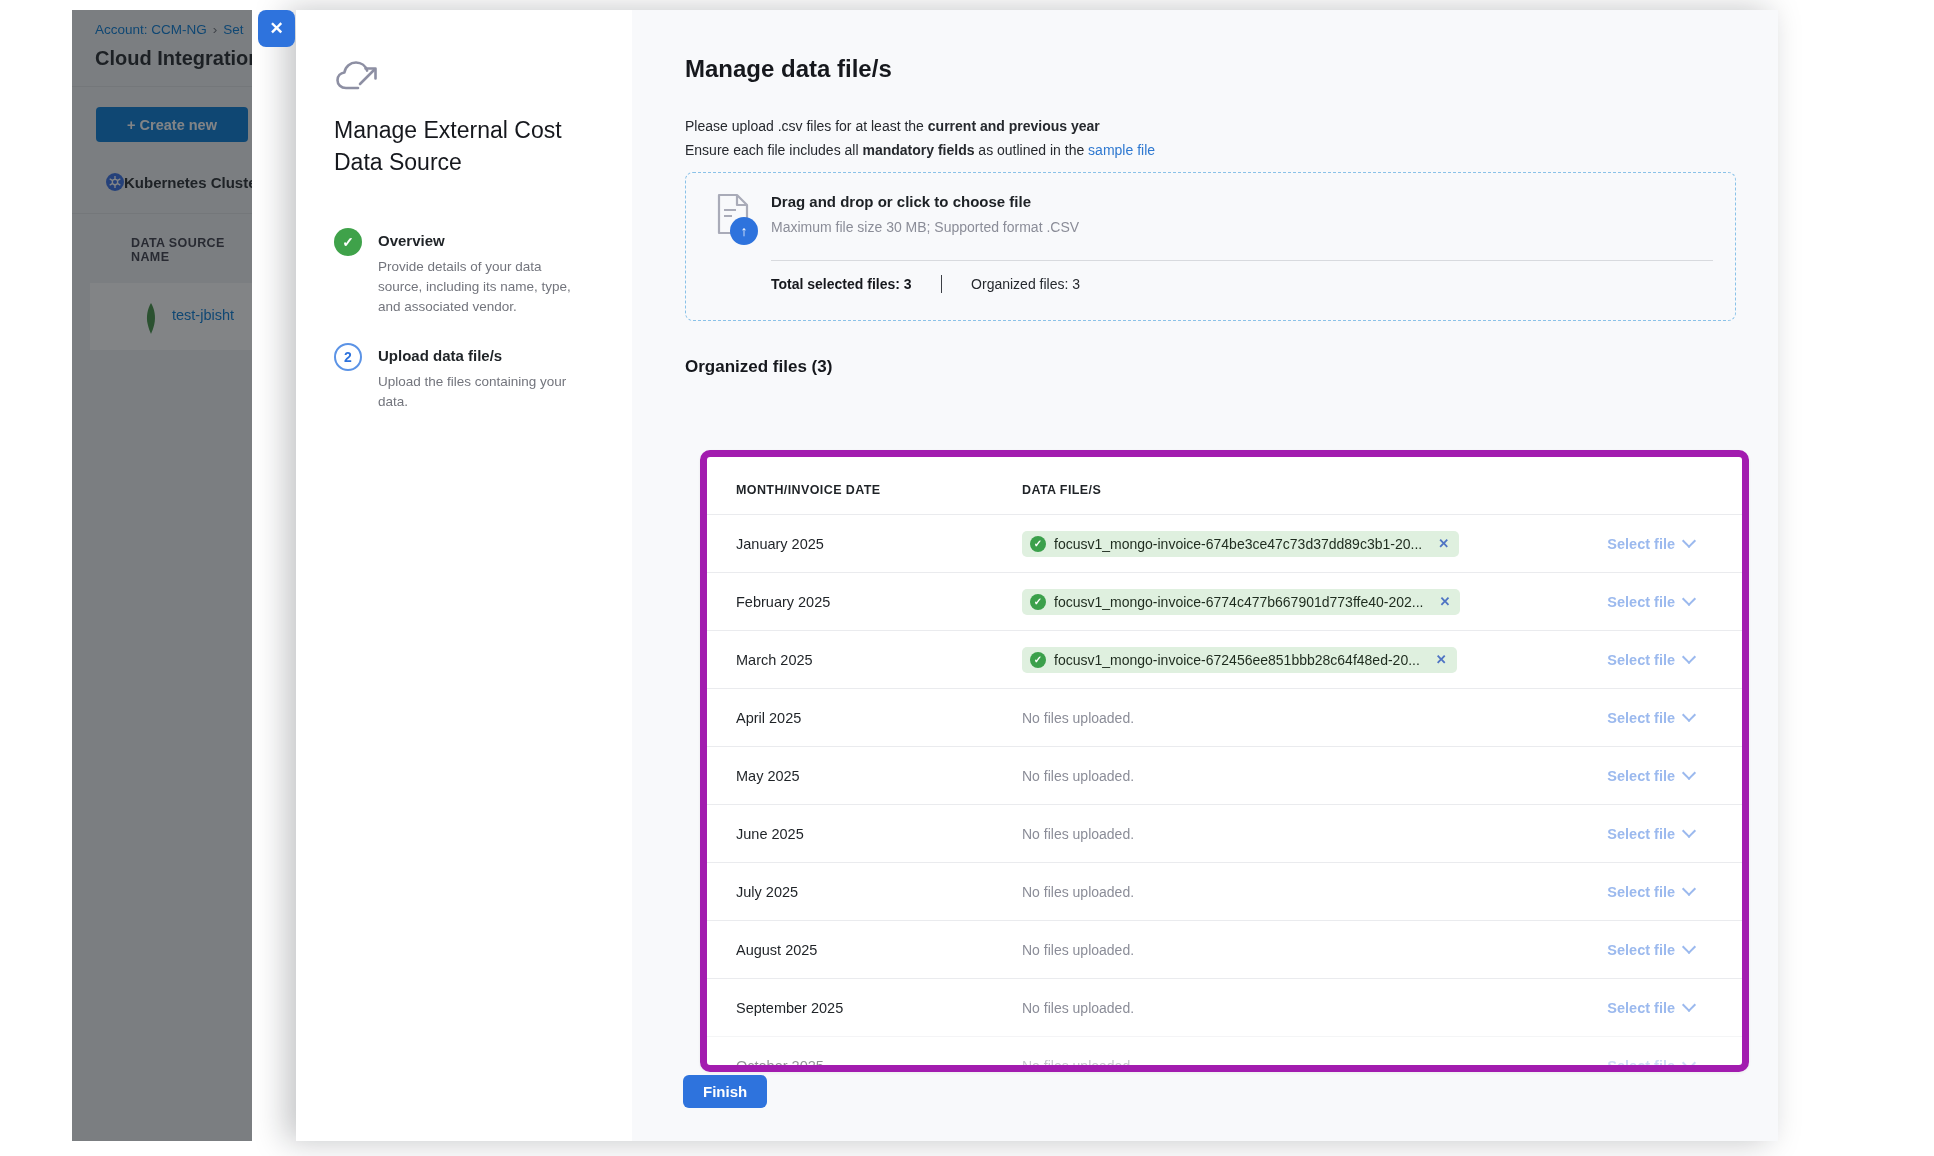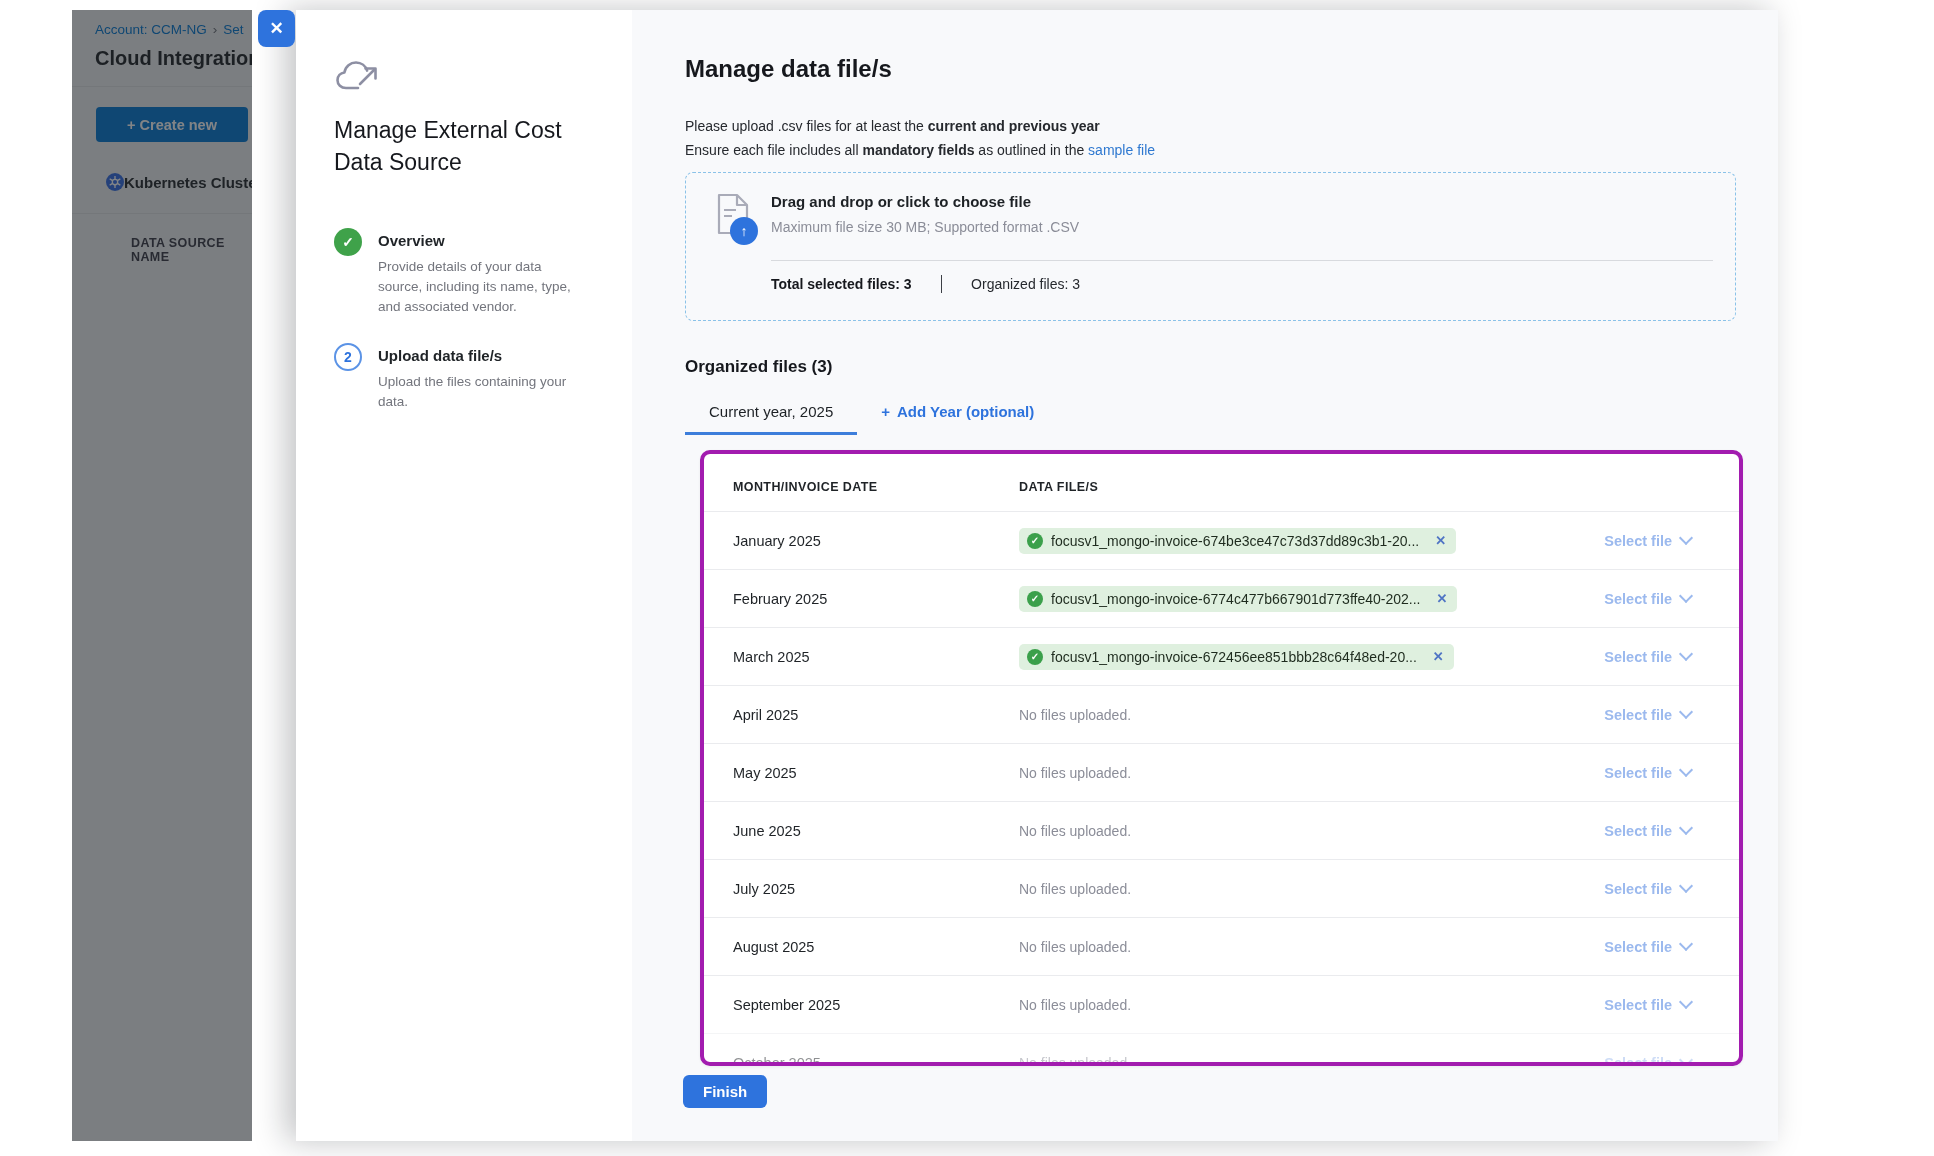--- a/index.html
+++ b/index.html
@@ -64,21 +64,21 @@
   .dz-totals{position:absolute;left:85px;top:102px;display:flex;align-items:center;gap:29px;font-size:14px;color:#26292e;}
   .dz-totals .tot{font-weight:700;color:#16181d;}
   .dz-vbar{width:1.5px;height:18px;background:#3c3f45;}
 
   .org-heading{position:absolute;left:53px;top:347px;font-size:17px;font-weight:700;color:#16181d;}
   .tabs{position:absolute;left:53px;top:385px;display:flex;align-items:flex-end;}
   .tab-active{padding:8px 24px 12px 24px;font-size:15px;font-weight:500;color:#1d2125;border-bottom:3px solid #3d7edb;cursor:pointer;}
   .tab-add{padding:8px 10px 15px 24px;font-size:15px;font-weight:700;color:#2e73dd;cursor:pointer;white-space:nowrap;}
   .tab-add .plus{margin-right:7px;font-weight:700;}
 
-  .card{position:absolute;left:68px;top:440px;width:1035px;height:608px;background:#fff;border:4px solid #a21caf;
+  .card{position:absolute;left:68px;top:440px;width:1035px;height:608px;background:#fff;border:7px solid #a21caf;
         border-radius:10px;box-shadow:0 1px 3px rgba(31,34,40,.06);overflow:hidden;}
   .thead{display:grid;grid-template-columns:315px 1fr 205px;padding:26px 0 17px 0;
          font-size:12.5px;font-weight:700;letter-spacing:.4px;color:#1f2327;}
   .thead .h1{padding-left:29px;}
   .trow{display:grid;grid-template-columns:315px 1fr 205px;align-items:center;height:57px;border-top:1px solid #eaebee;}
   .trow:last-child{opacity:.5;}
   .cell-month{padding-left:29px;font-size:14.5px;color:#1f2327;}
   .cell-file{font-size:14.5px;}
   .empty-text{color:#8b8d98;font-size:14px;}
   .chip{display:inline-flex;align-items:center;gap:8px;background:#dff0df;border-radius:5px;padding:5px 10px 5px 8px;}
@@ -114,20 +114,26 @@
           <line x1="10" y1="3.2" x2="10" y2="16.8"></line>
           <line x1="4.1" y1="6.6" x2="15.9" y2="13.4"></line>
           <line x1="4.1" y1="13.4" x2="15.9" y2="6.6"></line>
         </g>
         <circle cx="10" cy="10" r="3" fill="#326ce5" stroke="#fff" stroke-width="1.5"></circle>
       </svg>
       <span>Kubernetes Clusters</span>
     </div>
     <div class="bd-div2"></div>
     <div class="bd-colhead">DATA SOURCE NAME</div>
+    <div class="bd-row">
+      <svg class="bd-leaf" viewBox="0 0 16 32">
+        <path d="M8 0 C11.6 6 13.2 14 11.4 22 C10.4 26.6 9 29.6 8 32 C7 29.6 5.6 26.6 4.6 22 C2.8 14 4.4 6 8 0 Z" fill="#3e8e41"></path>
+      </svg>
+      <span class="bd-rowlink">test-jbisht</span>
+    </div>
   </div>
 
   <div class="close-btn">
     <span>✕</span>
   </div>
 
   <div class="drawer">
 
     <div class="left-panel">
       <svg class="lp-icon" width="46" height="40" viewBox="0 0 46 40">
@@ -185,26 +191,20 @@
         <div class="dz-div"></div>
         <div class="dz-totals">
           <span class="tot">Total selected files: 3</span>
           <span class="dz-vbar"></span>
           <span>Organized files: 3</span>
         </div>
       </div>
 
       <div class="org-heading">Organized files (3)</div>
 
-      <div class="tabs">
-        <div class="tab-active">Current year, 2025</div>
-        <div class="tab-add">
-          <span class="plus">+</span><span>Add Year (optional)</span>
-        </div>
-      </div>
 
       <div class="card">
         <div class="thead">
           <div class="h1">MONTH/INVOICE DATE</div>
           <div>DATA FILE/S</div>
           <div></div>
         </div>
         <div>
             <div class="trow">
               <div class="cell-month">January 2025</div>

